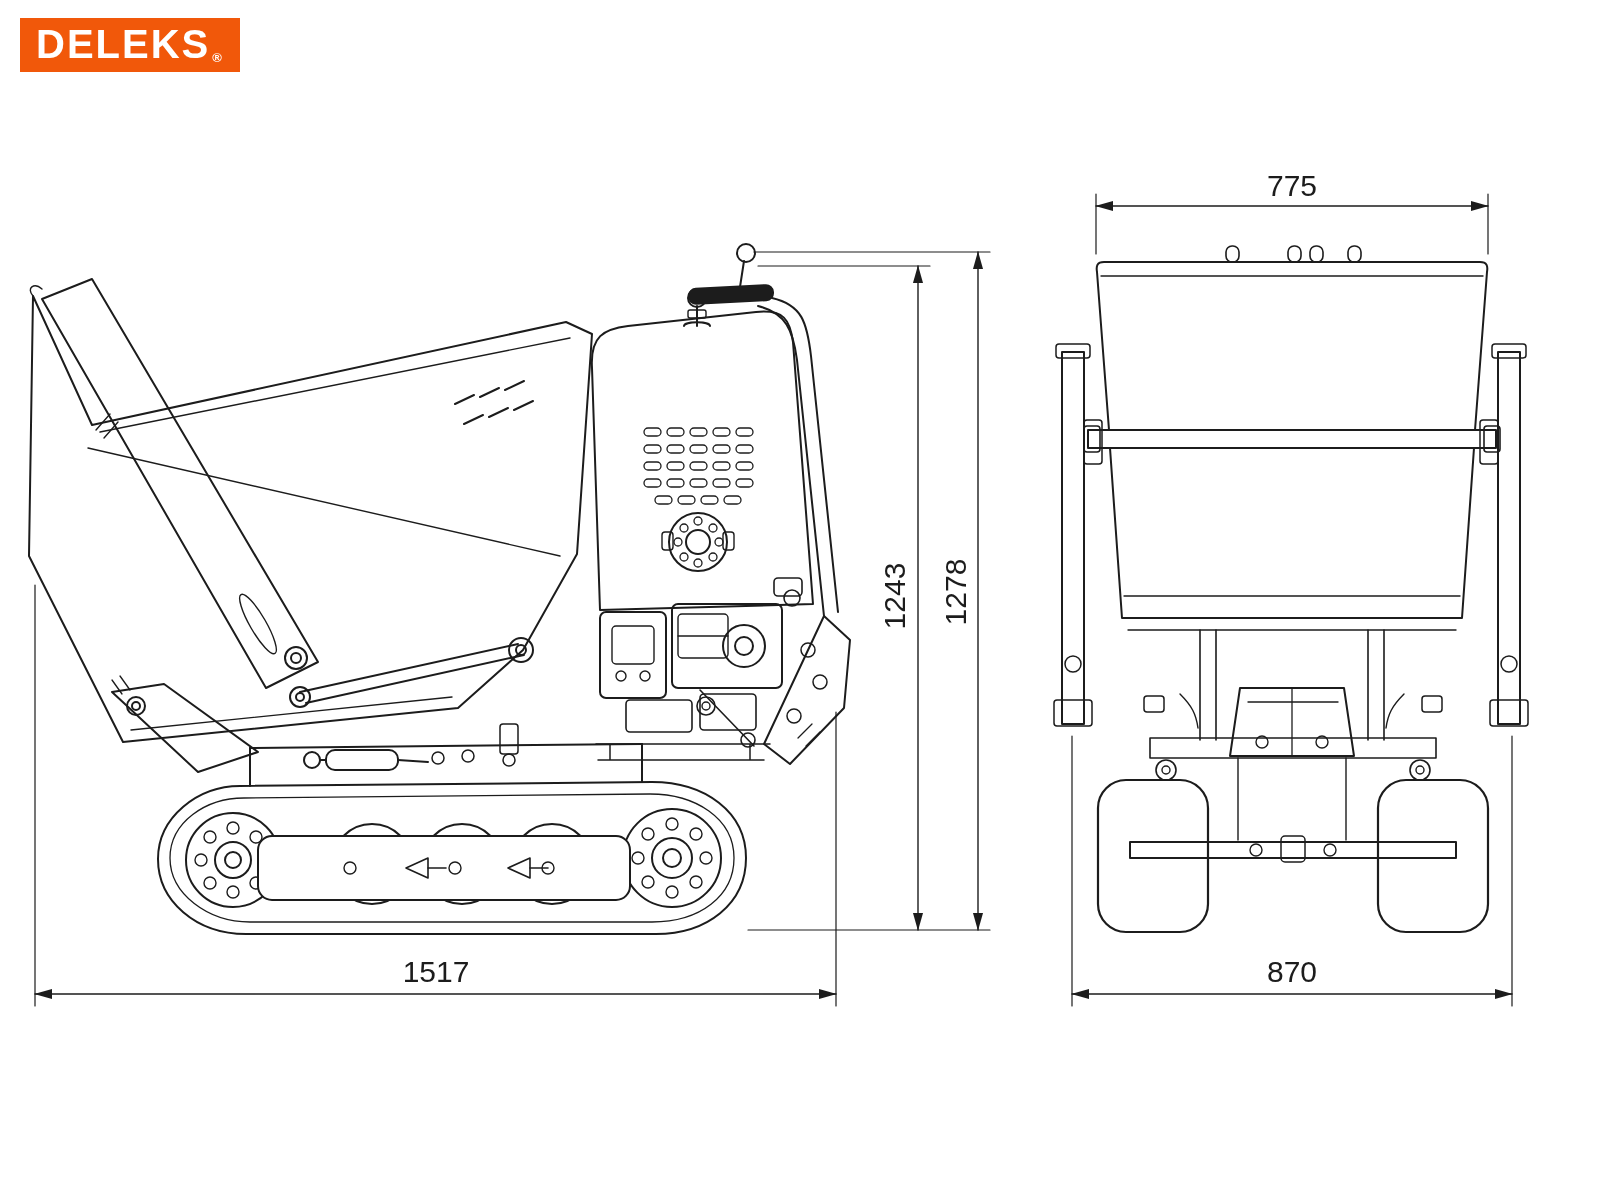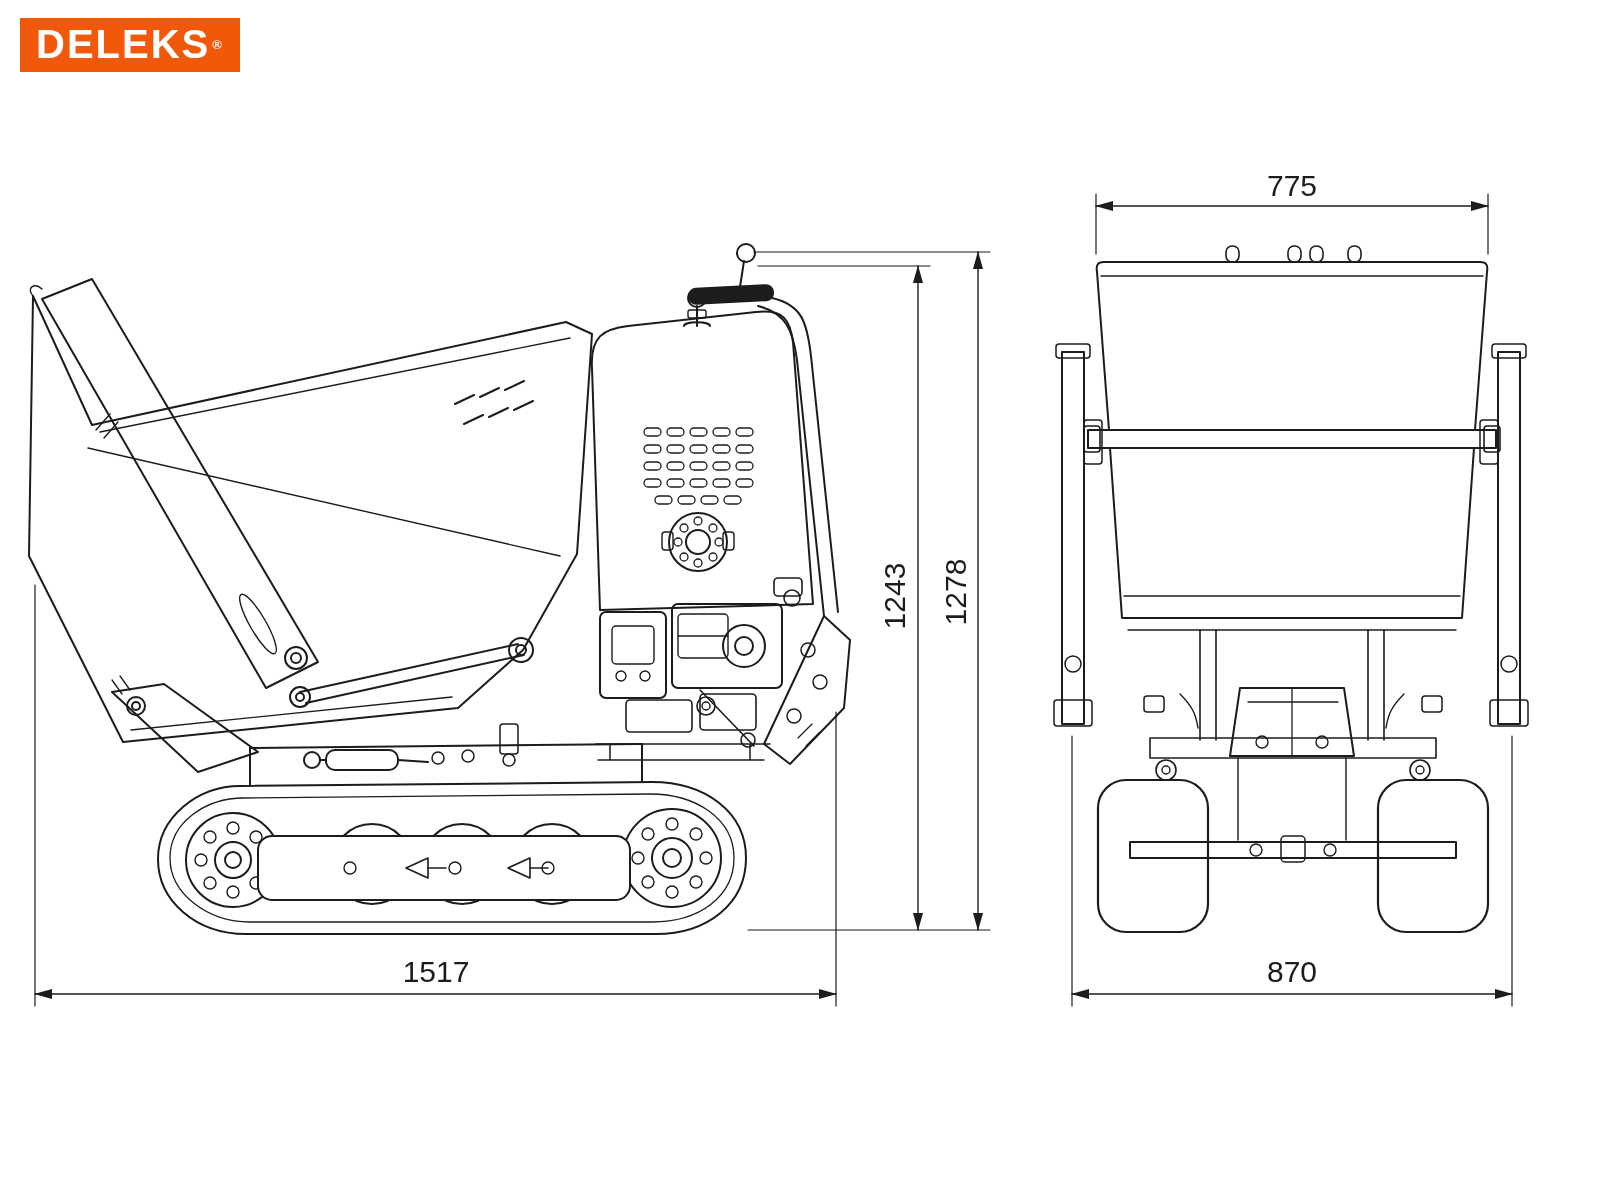--- a/index.html
+++ b/index.html
@@ -8,21 +8,21 @@
   .page {
     position:relative; width:1600px; height:1200px;
     background:var(--page-bg); overflow:hidden;
   }
   .logo {
     position:absolute; left:20px; top:18px;
     background:var(--brand-orange);
     color:#fff; font-weight:bold;
     font-size:40px; letter-spacing:2px;
     padding:6px 16px 8px 16px; line-height:1;
-    display:flex; align-items:center;
+    display:flex; align-items:flex-end;
   }
   .logo sup { font-size:13px; font-weight:bold; margin-left:2px; line-height:1; }
   svg.drawing { position:absolute; left:0; top:0; }
   .dim-text { font:30px "Liberation Sans", sans-serif; fill:var(--line-color); stroke:none; }
 </style>
 </head>
 <body>
 
 <div class="page">
 

